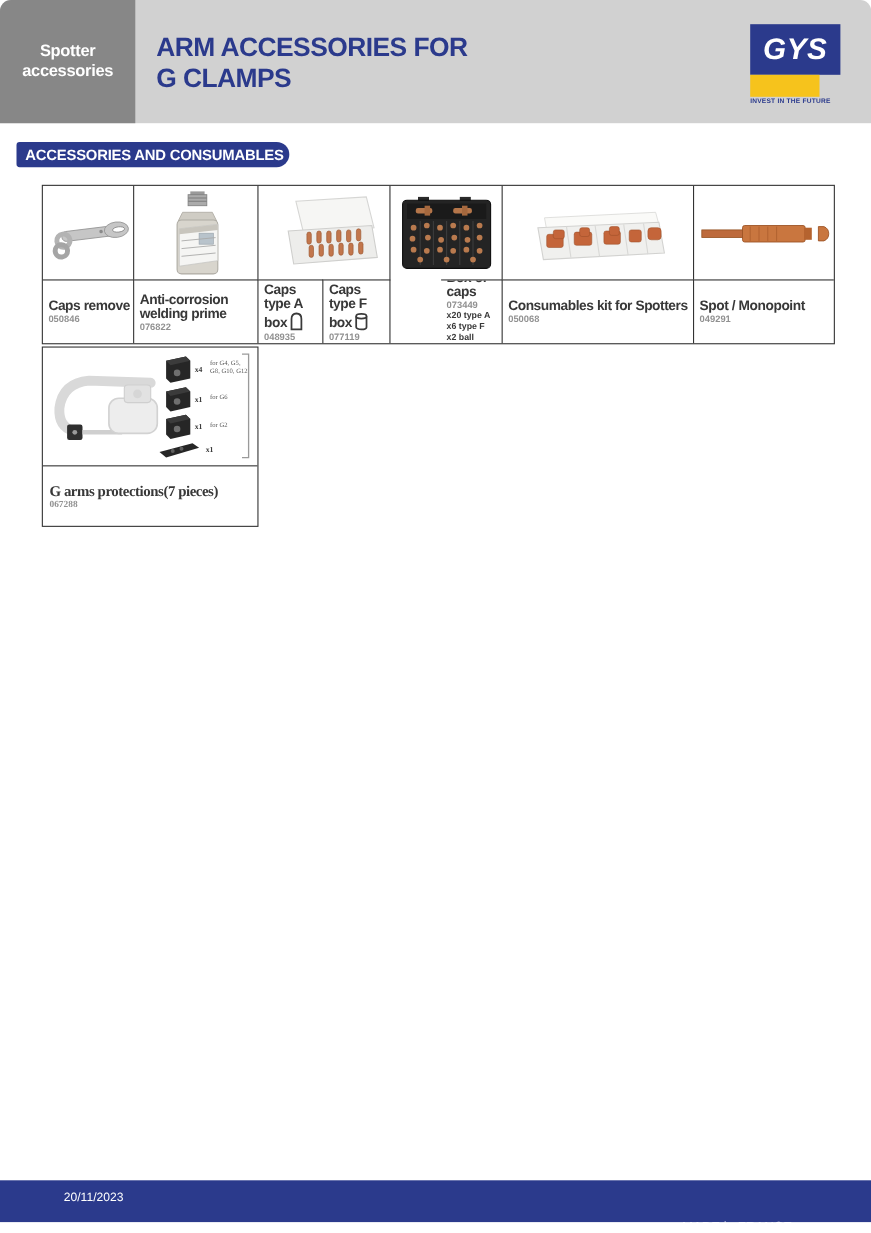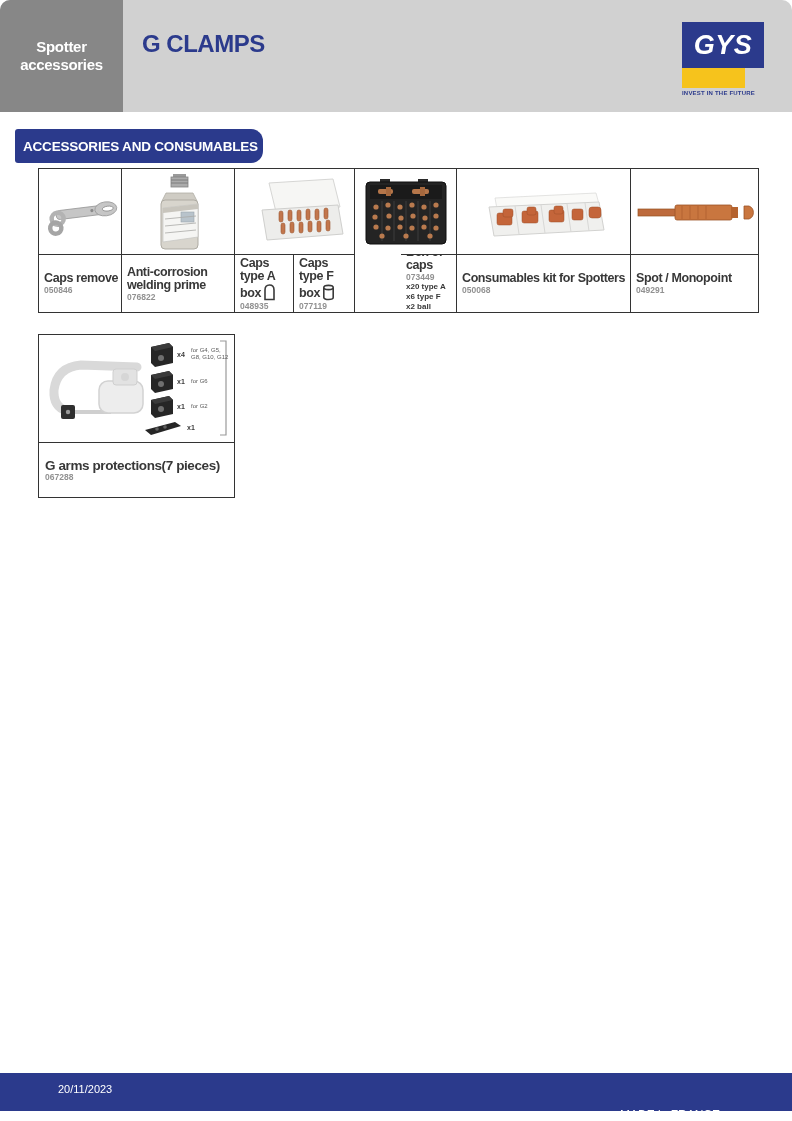--- a/index.html
+++ b/index.html
@@ -14,29 +14,29 @@
   .box-dark span { color:#ffffff; font-weight:bold; font-size:15px; line-height:18px; letter-spacing:-0.3px; }
   .page-title { position:absolute; left:142px; top:30px; color:#2b3a8c; font-weight:bold;
                 font-size:24px; line-height:28px; letter-spacing:-0.5px; }
   .logo { position:absolute; left:682px; top:22px; width:63px; }
   .logo-blue { width:82px; height:46px; background:#2b3a8c; display:flex; align-items:center; justify-content:center; }
   .logo-blue span { color:#ffffff; font-weight:bold; font-size:27px; letter-spacing:0.5px; font-style:italic; }
   .logo-yellow { width:63px; height:20px; background:#f6c31c; }
   .logo-tagline { margin-top:2px; color:#2b3a8c; font-size:6px; font-weight:bold; letter-spacing:0.2px; white-space:nowrap; }
 
   
-  .section-banner { position:absolute; left:15px; top:129px; width:248px; height:34px; background:#2b3a8c;
+  .section-banner { position:absolute; left:15px; top:129px; width:248px; height:23px; background:#2b3a8c;
                     border-radius:3px 12px 12px 3px; display:flex; align-items:center; padding-left:8px; }
   .section-banner span { color:#ffffff; font-weight:bold; font-size:13.5px; letter-spacing:-0.2px; }
 
   
   .tbl { position:absolute; display:grid; border:1.5px solid #333; background:#fff; }
   .tbl1 { left:38px; top:168px; grid-template-columns:83px 113px 59px 61px 102px 174px 127px;
           grid-template-rows:85px 58px; }
-  .tbl2 { left:38px; top:334px; grid-template-columns:195px; grid-template-rows:107px 55px; }
+  .tbl2 { left:38px; top:315px; grid-template-columns:195px; grid-template-rows:107px 55px;font-family:Liberation Serif, serif; }
   .cell { border-right:1.5px solid #333; overflow:hidden; position:relative; }
   .cell.last { border-right:none; }
   .cell.lbl { border-top:1.5px solid #333; display:flex; flex-direction:column; justify-content:center;
               align-items:flex-start; padding:2px 2px 2px 5px; }
   .cell.lbl.top { justify-content:center; padding-top:3px;margin-left:46px; }
   .cell.img { display:flex; align-items:center; justify-content:center; }
   .img-span2 { grid-column:3 / 5; }
   .nm { font-weight:bold; font-size:12.5px; line-height:13px; color:#383838; letter-spacing:-0.4px; }
   .code { font-size:8.5px; line-height:10px; color:#919191; font-weight:bold; letter-spacing:0; }
   .detail { font-size:8px; line-height:10px; color:#383838; font-weight:bold; }
@@ -58,20 +58,21 @@
 <body>
 
 <div class="page">
 
   <div class="banner-light"></div>
   <div class="box-dark">
     <span>Spotter</span>
     <span>accessories</span>
   </div>
   <div class="page-title">
+    <div>ARM ACCESSORIES FOR</div>
     <div>G CLAMPS</div>
   </div>
   <div class="logo">
     <div class="logo-blue">
       <span>GYS</span>
     </div>
     <div class="logo-yellow"></div>
     <div class="logo-tagline">INVEST IN THE FUTURE</div>
   </div>
 

